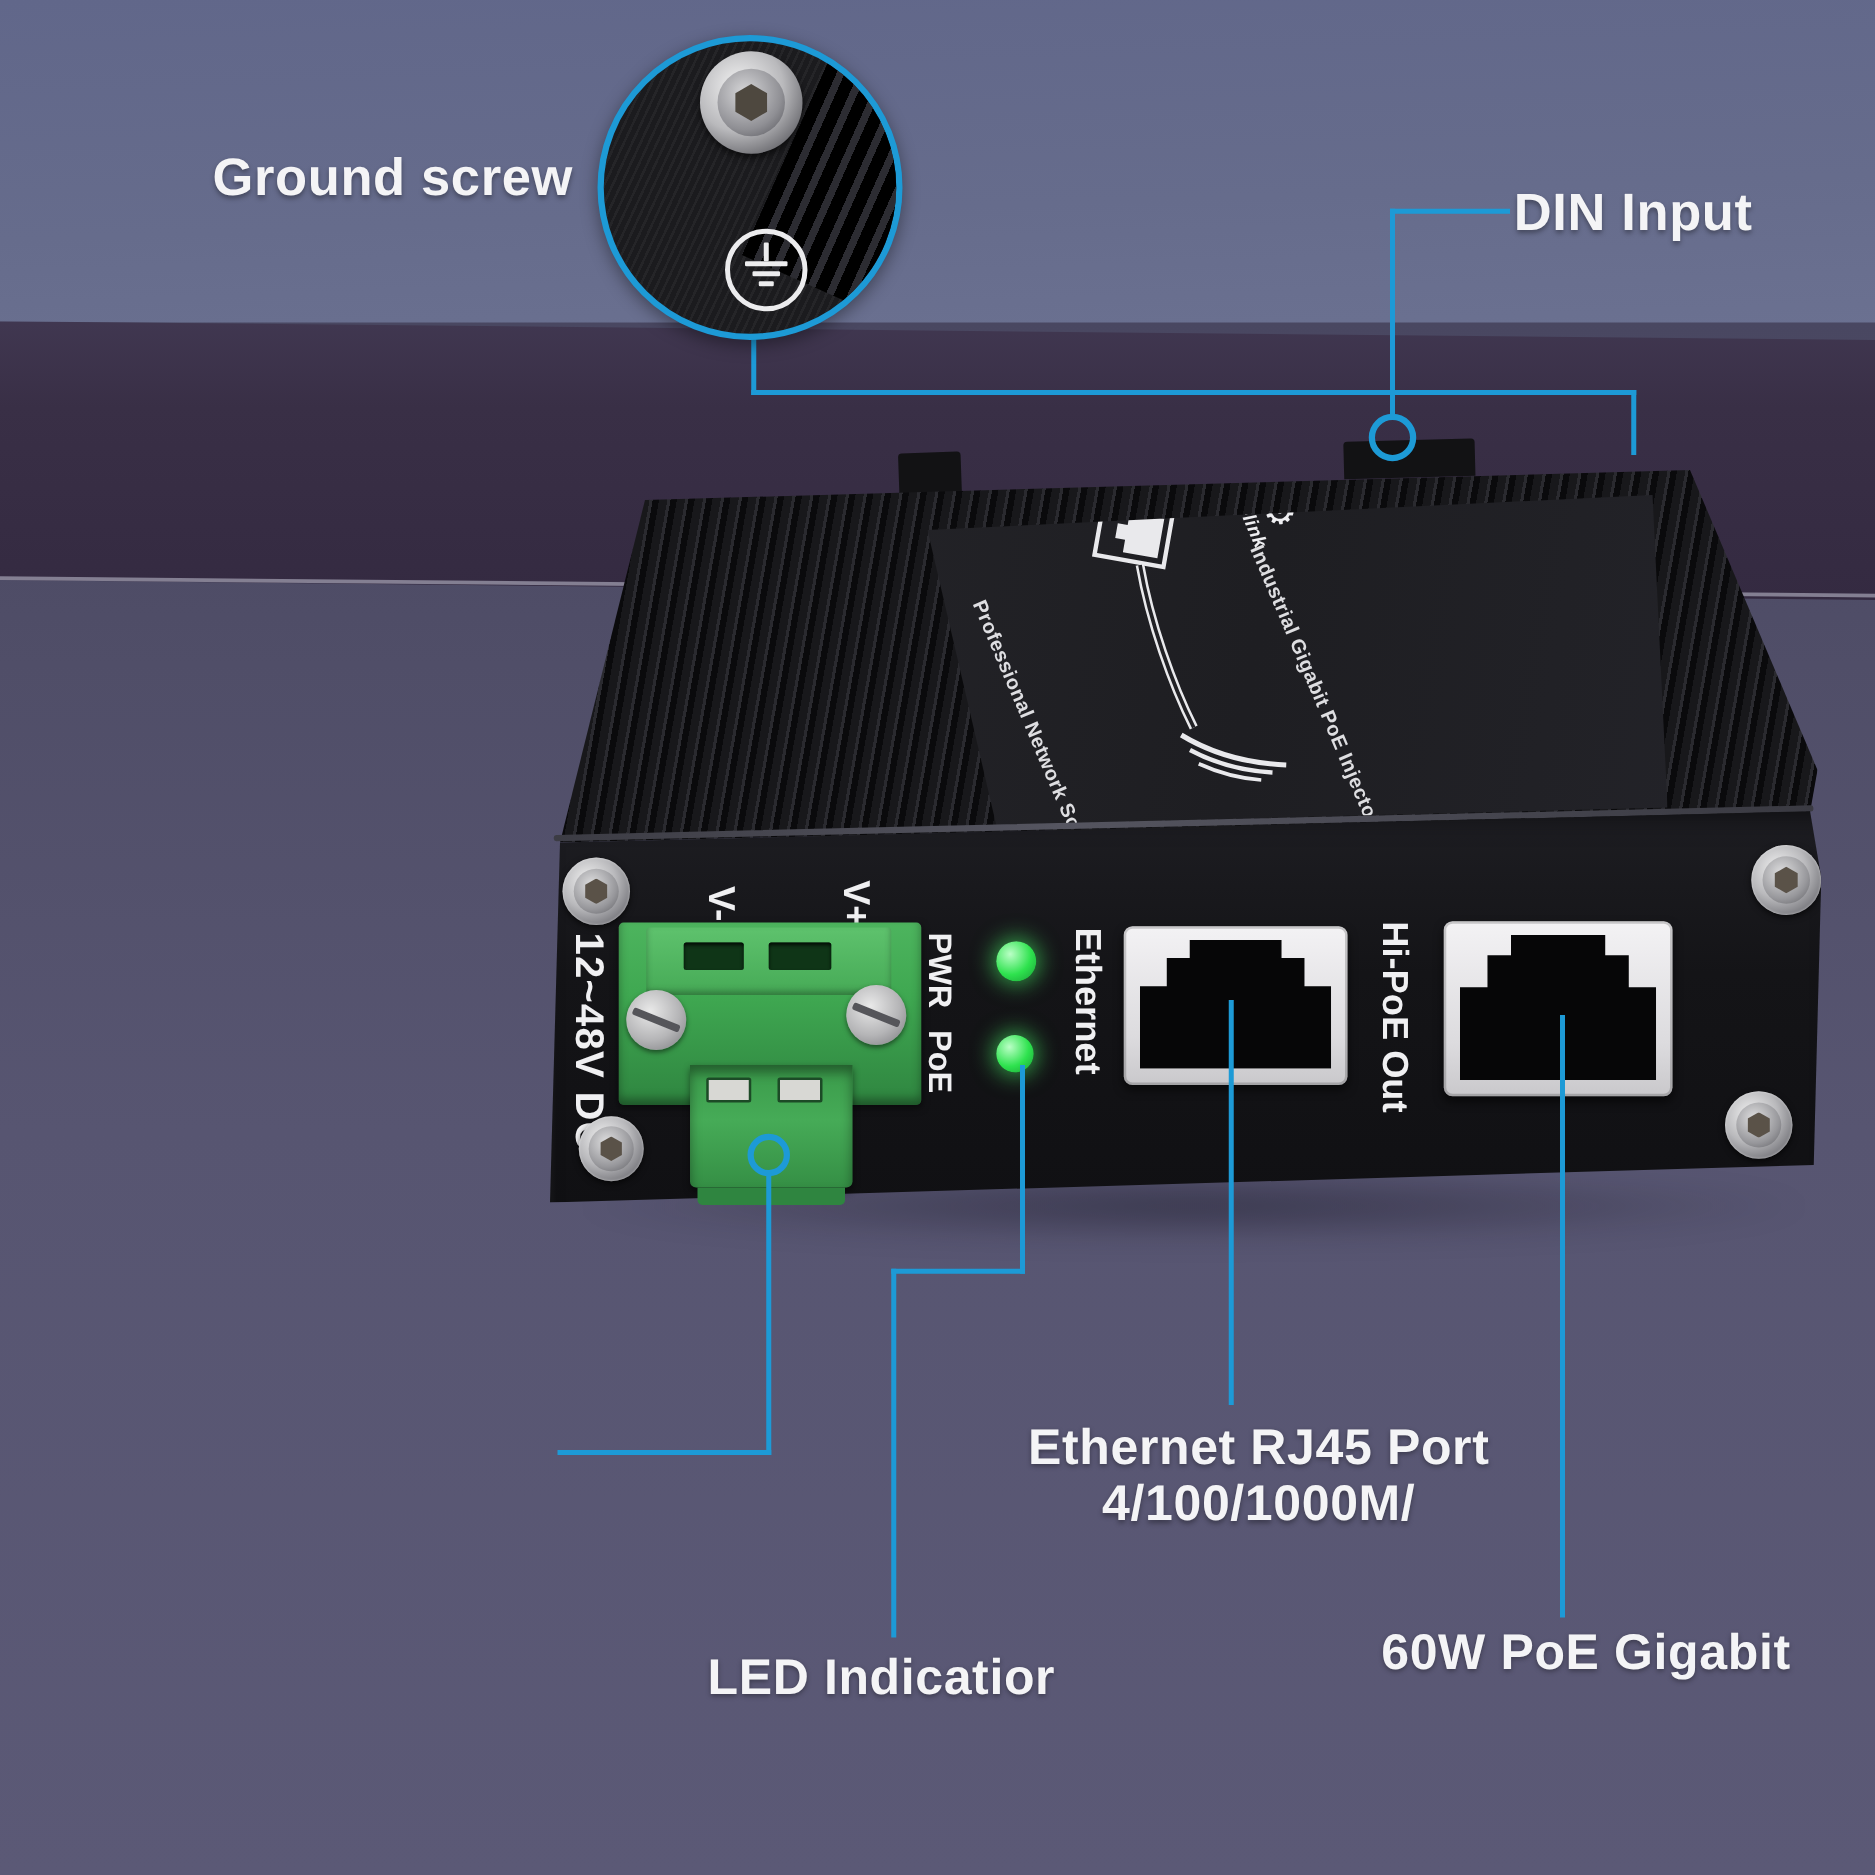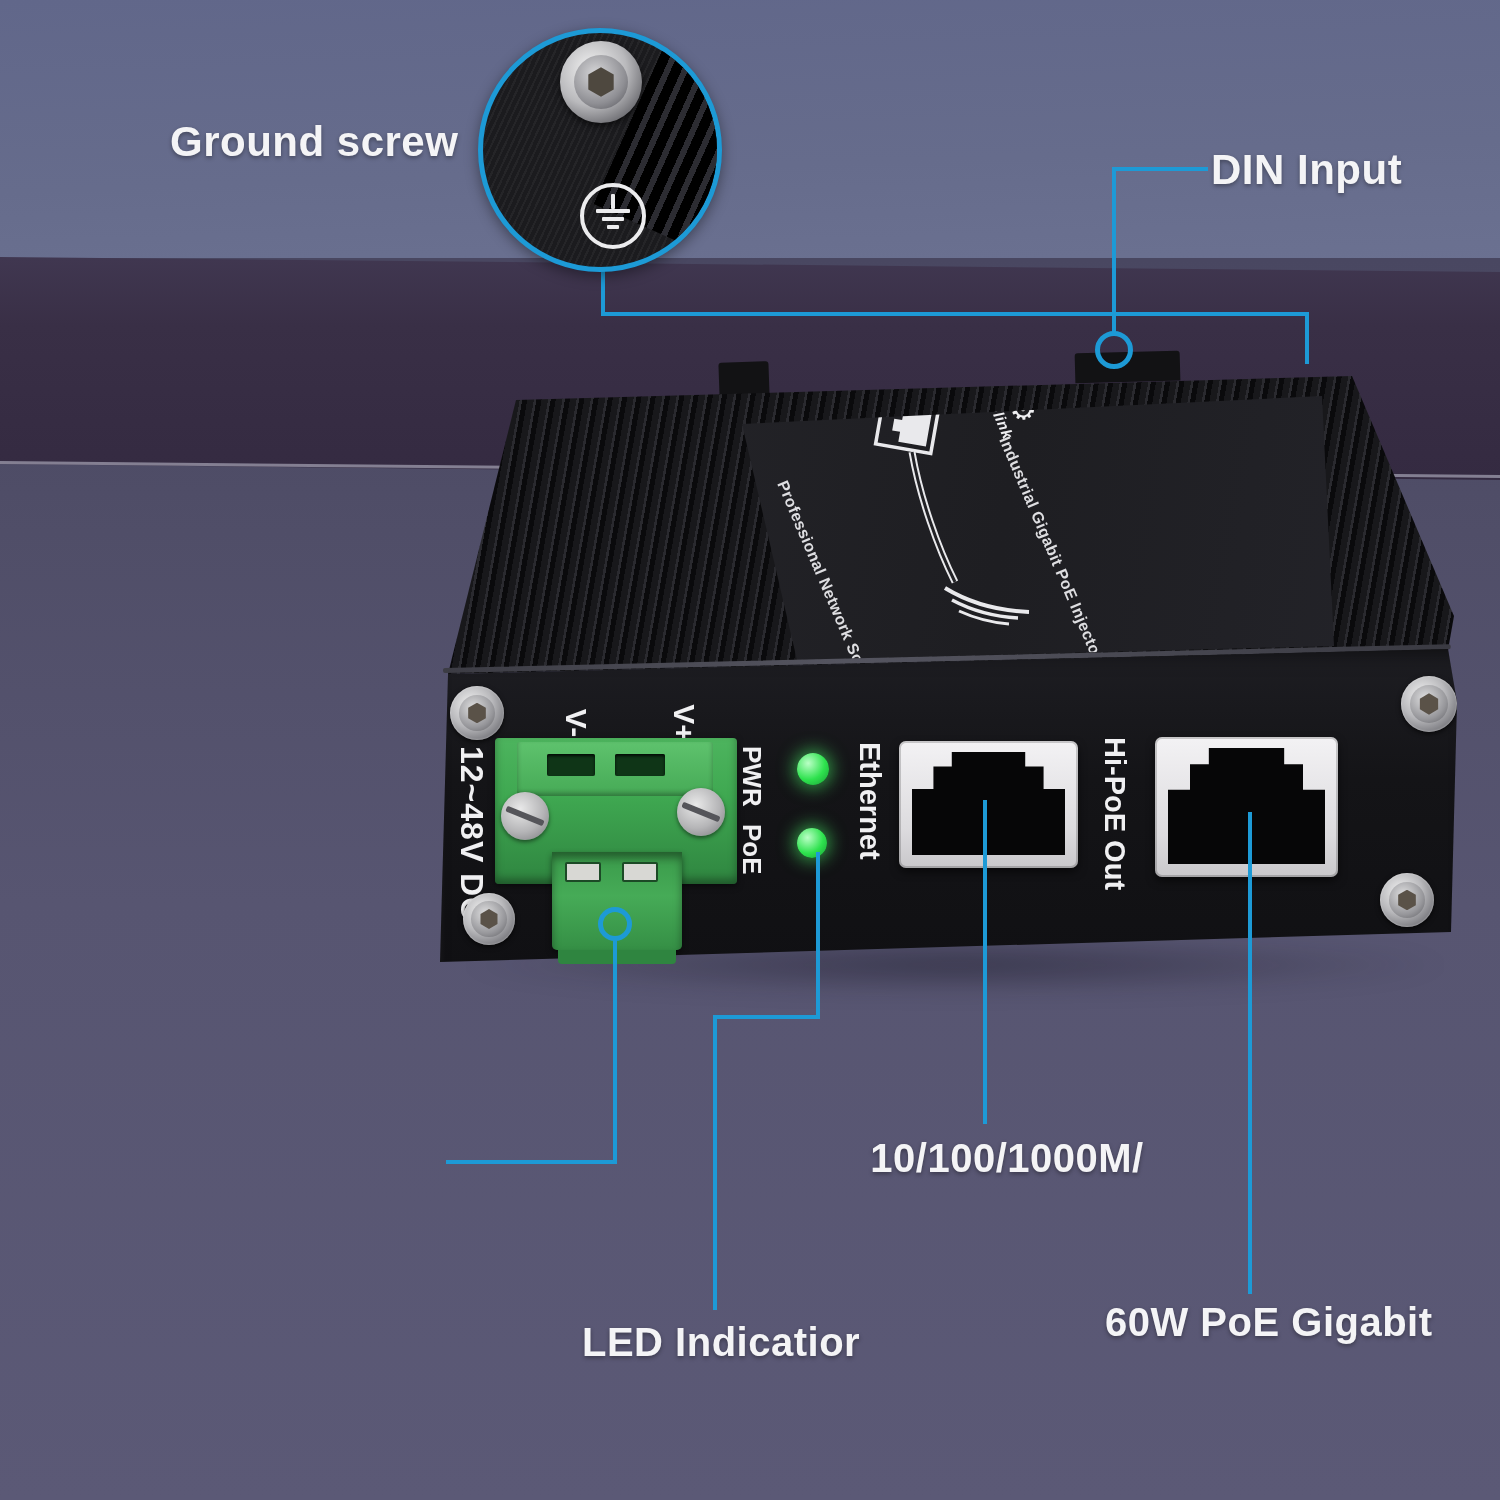--- a/index.html
+++ b/index.html
@@ -147,21 +147,21 @@
   .led-v2{left:713px;top:1015px;width:4px;height:295px;}
   .eth-v{left:983px;top:800px;width:4px;height:324px;}
   .poe-v{left:1248px;top:812px;width:4px;height:482px;}
   
   .label{position:absolute;color:var(--label-text);font-weight:bold;font-size:41px;
      letter-spacing:.5px;text-shadow:0 2px 4px rgba(0,0,0,.35);z-index:9;white-space:nowrap;}
   .lab-gs {left:170px;top:118px;font-size:42px;}
   .lab-din{left:1211px;top:146px;font-size:42px;}
   .lab-dc {left:103px;top:1141px;font-size:40px;}
   .lab-eth{left:802px;top:1136px;width:410px;text-align:center;font-size:40px;line-height:1.13;}
-  .lab-led{left:582px;top:1320px;font-size:40px;}
+  .lab-led{left:566px;top:1320px;font-size:40px;}
   .lab-poe{left:1105px;top:1300px;font-size:40px;}
 </style>
 </head>
 <body>
 
 <div class="stage">
 
   <div class="bg-top"></div>
   <div class="bg-bottom"></div>
   <div class="shelf"></div>
@@ -253,18 +253,19 @@
   <div class="cline dc-h"></div>
   <div class="cline led-v1"></div>
   <div class="cline led-h"></div>
   <div class="cline led-v2"></div>
   <div class="cline eth-v"></div>
   <div class="cline poe-v"></div>
 
   <div class="label lab-gs">Ground screw</div>
   <div class="label lab-din">DIN Input</div>
   <div class="label lab-eth">
-    <div>10/100/1000M/</div>
+    <div>Ethernet RJ45 Port</div>
+    <div>4/100/1000M/</div>
   </div>
   <div class="label lab-led">LED Indicatior</div>
   <div class="label lab-poe">60W PoE Gigabit</div>
 
 </div>
 
 </body></html>

